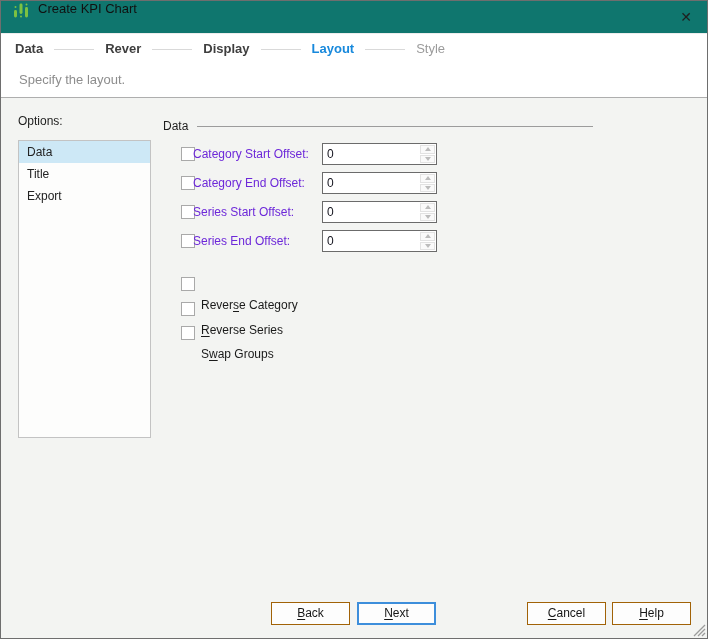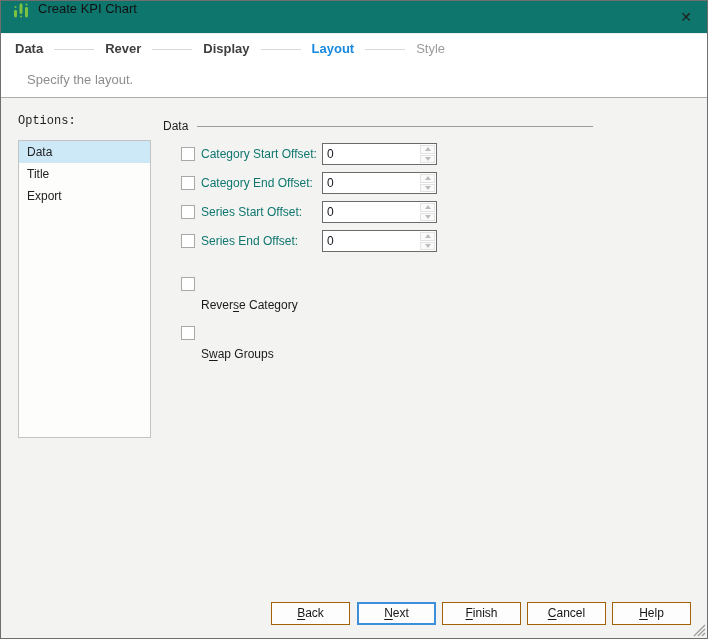--- a/index.html
+++ b/index.html
@@ -13,32 +13,32 @@
   .header{position:absolute; top:0; left:0; right:0; height:96px; background:#ffffff; border-bottom:1px solid #aeaeae;}
   .titlebar{position:absolute; top:0; left:0; right:0; height:32px; background:#0f766e; border-bottom:1px solid #ededed; display:flex; align-items:flex-start;}
   .app-icon{width:18px; height:18px; margin-left:11px; display:inline-block;}
   .title{margin-left:8px; font-size:13px; color:#111;}
   .close{position:absolute; right:12px; top:7px; width:18px; height:18px; font-size:14px; line-height:18px; text-align:center; color:#1f1f1f; cursor:pointer;}
   .steps{position:absolute; top:32px; left:0; right:0; height:30px; display:flex; align-items:center; padding-left:14px;}
   .step{font-size:13px; font-weight:bold; color:#3f3f3f; white-space:nowrap;}
   .step.active{color:#1889dc;text-align:center;}
   .step.upcoming{color:#9b9b9b; font-weight:normal;}
   .conn{width:40px; height:1px; background:#d9d9d9; margin:0 11px; margin-top:2px;}
-  .subtitle-bar{position:absolute; top:62px; left:0; right:0; height:33px; display:flex; align-items:center; padding-left:26px; font-size:13px; color:#8d8d8d;}
+  .subtitle-bar{position:absolute; top:62px; left:0; right:0; height:33px; display:flex; align-items:center; padding-left:18px; font-size:13px; color:#8d8d8d;}
   
-  .options-label{position:absolute; left:17px; top:113px; font-size:12px; color:#1e1e1e;font-family:Liberation Mono, monospace;}
+  .options-label{position:absolute; left:17px; top:113px; font-size:12px; color:#1e1e1e;}
   .listbox{position:absolute; left:17px; top:139px; width:133px; height:298px; box-sizing:border-box; background:#fdfdfc; border:1px solid #c3c3c3;}
   .list-item{height:22px; line-height:22px; padding-left:8px; font-size:12px; color:#232323; cursor:default;}
   .list-item.selected{background:#cde8f6;}
   
   .group-title{position:absolute; left:162px; top:118px; font-size:12px; color:#1e1e1e;}
   .group-line{position:absolute; left:196px; top:125px; width:396px; height:1px; background:#9c9c9c;}
   .offset-row{position:absolute; left:180px; height:22px; width:260px;}
   .checkbox{position:absolute; left:0; top:4px; width:14px; height:14px; box-sizing:border-box; background:#fff; border:1px solid #a9a9a9;}
-  .offset-row .cb-label{position:absolute; left:20px; top:0; line-height:22px; font-size:12px; color:#0f766e;}
+  .offset-row .cb-label{position:absolute; left:12px; top:0; line-height:22px; font-size:12px; color:#6d28d9;}
   .spinner{position:absolute; left:141px; top:0; width:115px; height:22px; box-sizing:border-box; background:#fff; border:1px solid #6b6b6b;}
   .spin-value{position:absolute; left:4px; top:0; line-height:20px; font-size:12px; color:#14141e;}
   .spin-btns{position:absolute; right:1px; top:1px; bottom:1px; width:15px; display:flex; flex-direction:column;}
   .spin-btn{flex:1; box-sizing:border-box; background:#fafafa; border:1px solid #e2e2e2; display:flex; align-items:center; justify-content:center;}
   .spin-btn.up{margin-bottom:1px;}
   .tri-up{width:0;height:0;border-left:3px solid transparent;border-right:3px solid transparent;border-bottom:4px solid #bcbcbc;}
   .tri-down{width:0;height:0;border-left:3px solid transparent;border-right:3px solid transparent;border-top:4px solid #bcbcbc;}
   .flag-row{position:absolute; left:180px; height:16px; width:260px;}
   .flag-row .checkbox{top:1px;}
   .flag-row .cb-label{position:absolute; left:20px; top:0; line-height:16px; font-size:12px; color:#1a1a1a; white-space:nowrap;margin-top:21px;}
@@ -157,28 +157,31 @@
             <i class="tri-down"></i>
           </span>
       </span>
     </div>
   </div>
 
   <div class="flag-row" style="top:275px">
     <span class="checkbox"></span>
     <span class="cb-label"><span>Rever</span><span class="mn">s</span><span>e Category</span></span>
   </div>
+  <div class="flag-row" style="top:300px">
+    <span class="checkbox"></span>
+    <span class="cb-label"><span class="mn">R</span><span>everse Series</span></span>
+  </div>
   <div class="flag-row" style="top:324px">
     <span class="checkbox"></span>
     <span class="cb-label"><span>S</span><span class="mn">w</span><span>ap Groups</span></span>
   </div>
 
   <div class="btn" style="left:270px"><span></span><span class="mn">B</span><span>ack</span></div>
   <div class="btn focus" style="left:356px"><span></span><span class="mn">N</span><span>ext</span></div>
-  <div class="btn" style="left:441px"><span></span><span class="mn">F</span><span>inish</span></div>
   <div class="btn" style="left:526px"><span></span><span class="mn">C</span><span>ancel</span></div>
   <div class="btn" style="left:611px"><span></span><span class="mn">H</span><span>elp</span></div>
 
   <span class="grip">
     <svg width="14" height="14" viewBox="0 0 14 14">
       <line x1="13" y1="2" x2="2" y2="13" stroke="#9b9b9b" stroke-width="1.3"></line>
       <line x1="13" y1="6" x2="6" y2="13" stroke="#9b9b9b" stroke-width="1.3"></line>
       <line x1="13" y1="10" x2="10" y2="13" stroke="#9b9b9b" stroke-width="1.3"></line>
     </svg>
   </span>

